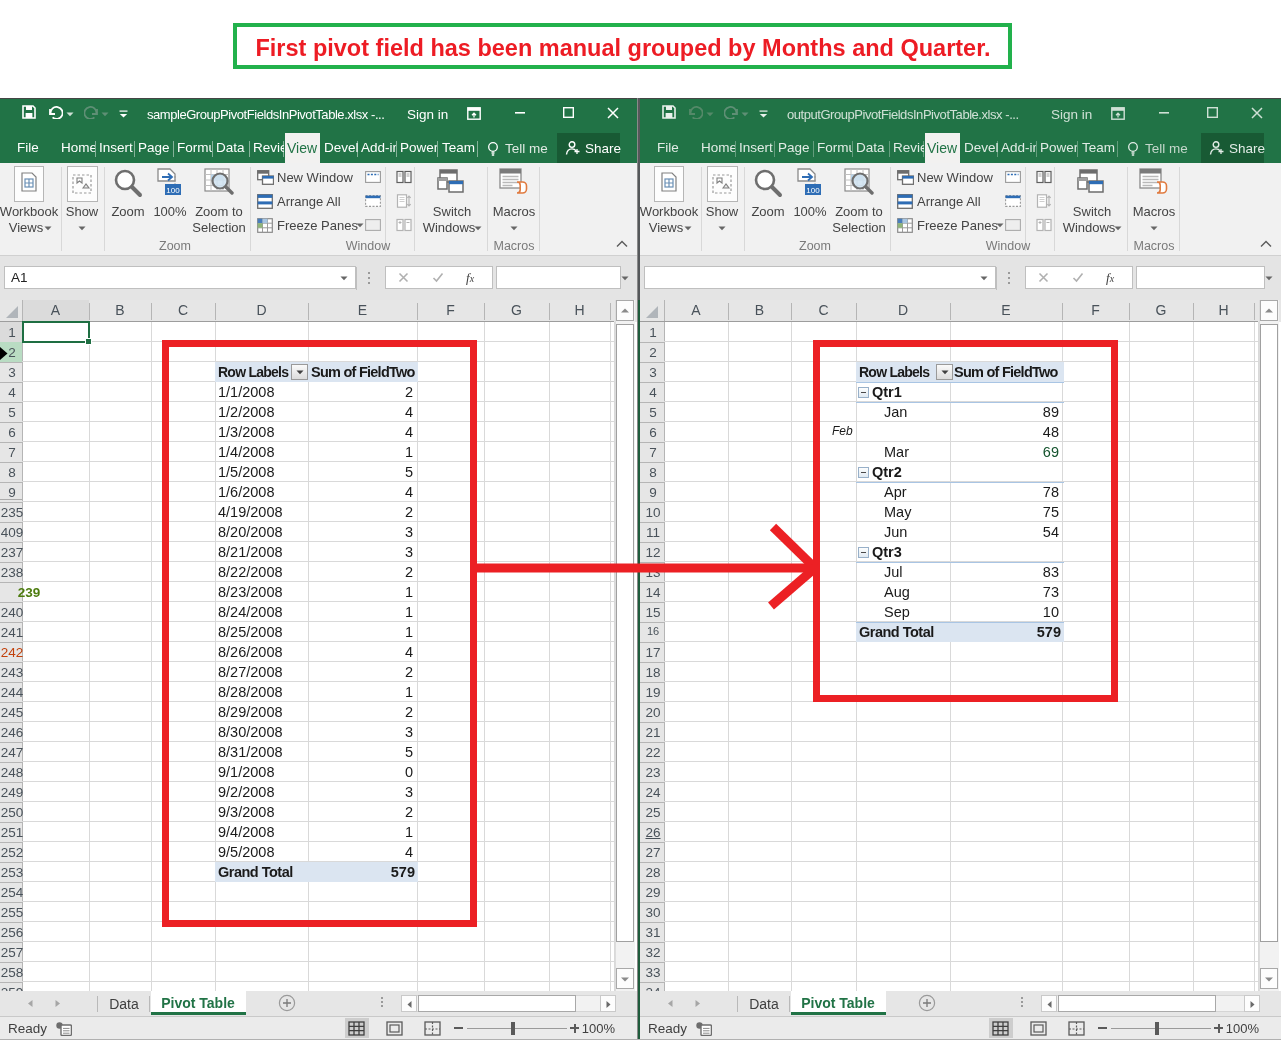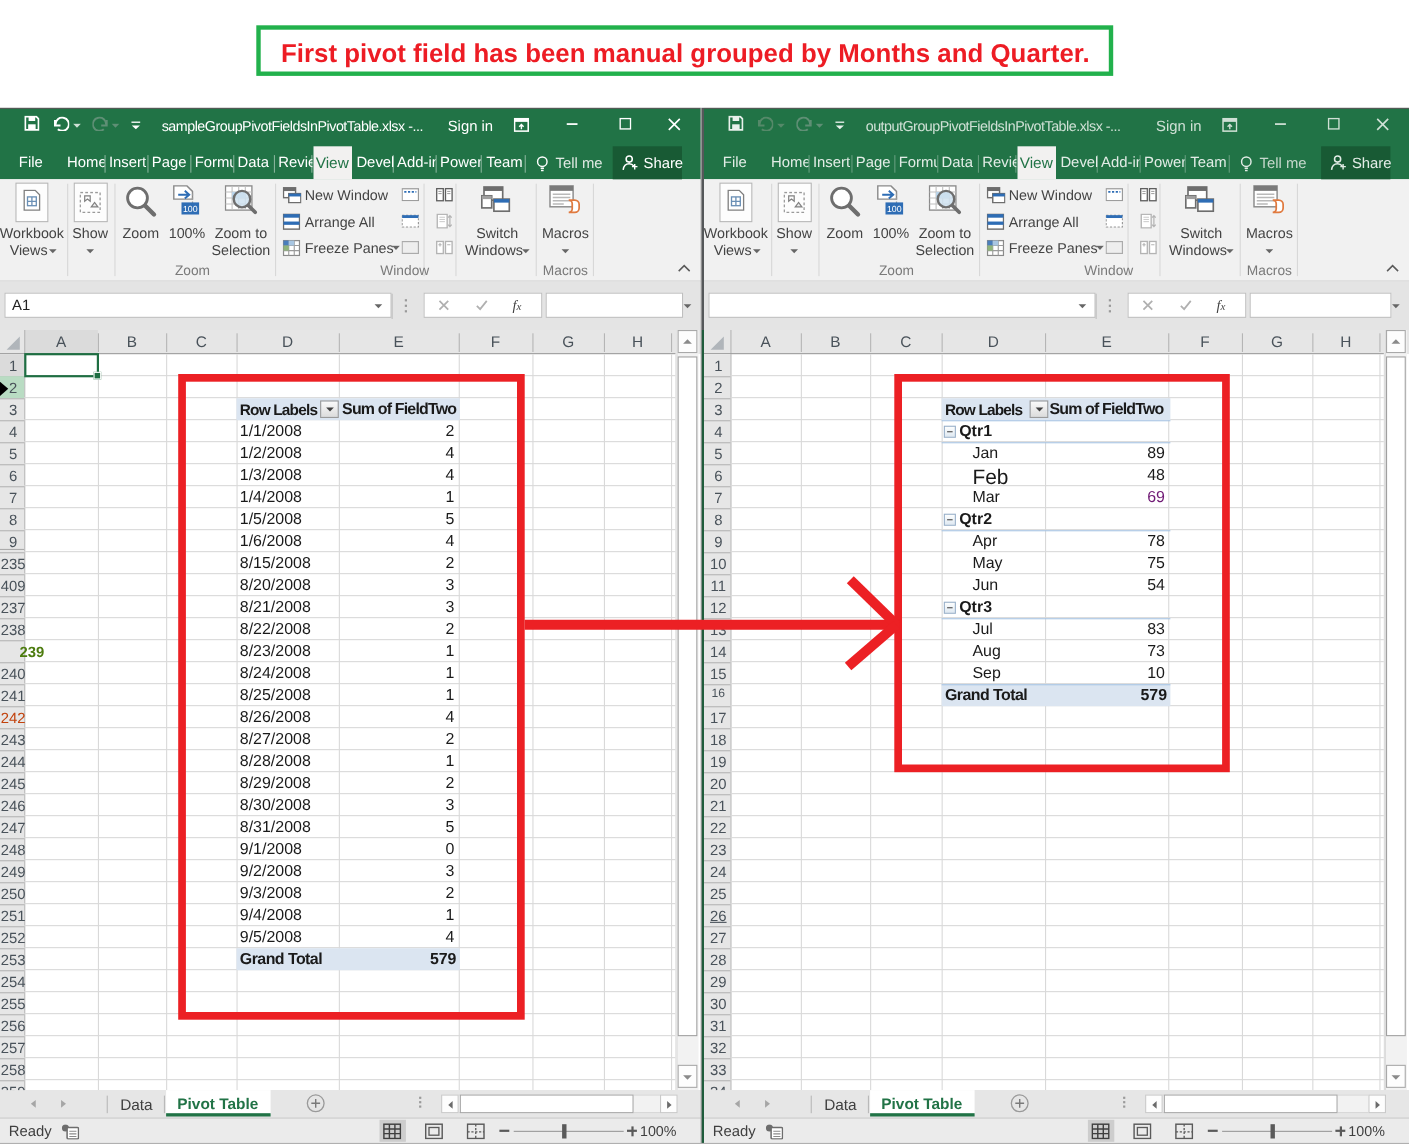--- a/index.html
+++ b/index.html
@@ -481,21 +481,21 @@
 <div style="position:absolute;left:218px;top:404px;font-size:14.5px;color:#1a1a1a;white-space:nowrap;">1/2/2008</div>
 <div style="position:absolute;left:413px;top:404px;transform:translateX(-100%);font-size:14.5px;color:#1a1a1a;white-space:nowrap;">4</div>
 <div style="position:absolute;left:218px;top:424px;font-size:14.5px;color:#1a1a1a;white-space:nowrap;">1/3/2008</div>
 <div style="position:absolute;left:413px;top:424px;transform:translateX(-100%);font-size:14.5px;color:#1a1a1a;white-space:nowrap;">4</div>
 <div style="position:absolute;left:218px;top:444px;font-size:14.5px;color:#1a1a1a;white-space:nowrap;">1/4/2008</div>
 <div style="position:absolute;left:413px;top:444px;transform:translateX(-100%);font-size:14.5px;color:#1a1a1a;white-space:nowrap;">1</div>
 <div style="position:absolute;left:218px;top:464px;font-size:14.5px;color:#1a1a1a;white-space:nowrap;">1/5/2008</div>
 <div style="position:absolute;left:413px;top:464px;transform:translateX(-100%);font-size:14.5px;color:#1a1a1a;white-space:nowrap;">5</div>
 <div style="position:absolute;left:218px;top:484px;font-size:14.5px;color:#1a1a1a;white-space:nowrap;">1/6/2008</div>
 <div style="position:absolute;left:413px;top:484px;transform:translateX(-100%);font-size:14.5px;color:#1a1a1a;white-space:nowrap;">4</div>
-<div style="position:absolute;left:218px;top:504px;font-size:14.5px;color:#1a1a1a;white-space:nowrap;">8/15/2008</div>
+<div style="position:absolute;left:218px;top:504px;font-size:14.5px;color:#1a1a1a;white-space:nowrap;">4/19/2008</div>
 <div style="position:absolute;left:413px;top:504px;transform:translateX(-100%);font-size:14.5px;color:#1a1a1a;white-space:nowrap;">2</div>
 <div style="position:absolute;left:218px;top:524px;font-size:14.5px;color:#1a1a1a;white-space:nowrap;">8/20/2008</div>
 <div style="position:absolute;left:413px;top:524px;transform:translateX(-100%);font-size:14.5px;color:#1a1a1a;white-space:nowrap;">3</div>
 <div style="position:absolute;left:218px;top:544px;font-size:14.5px;color:#1a1a1a;white-space:nowrap;">8/21/2008</div>
 <div style="position:absolute;left:413px;top:544px;transform:translateX(-100%);font-size:14.5px;color:#1a1a1a;white-space:nowrap;">3</div>
 <div style="position:absolute;left:218px;top:564px;font-size:14.5px;color:#1a1a1a;white-space:nowrap;">8/22/2008</div>
 <div style="position:absolute;left:413px;top:564px;transform:translateX(-100%);font-size:14.5px;color:#1a1a1a;white-space:nowrap;">2</div>
 <div style="position:absolute;left:218px;top:584px;font-size:14.5px;color:#1a1a1a;white-space:nowrap;">8/23/2008</div>
 <div style="position:absolute;left:413px;top:584px;transform:translateX(-100%);font-size:14.5px;color:#1a1a1a;white-space:nowrap;">1</div>
 <div style="position:absolute;left:218px;top:604px;font-size:14.5px;color:#1a1a1a;white-space:nowrap;">8/24/2008</div>
@@ -1075,24 +1075,24 @@
     <svg width="8" height="5" viewBox="0 0 8 5">
       <path d="M0.5 0.5 L4 4.2 L7.5 0.5 z" fill="#404040"></path>
     </svg>
   </div>
 <div style="position:absolute;left:954px;top:364px;font-size:14.5px;color:#1a1a1a;white-space:nowrap;font-weight:bold;letter-spacing:-0.75px;">Sum of FieldTwo</div>
 <div style="position:absolute;left:858px;top:387px;width:11px;height:11px;background:linear-gradient(#fdfefe,#dfe9f2);border:1px solid #98b0c9;"></div>
 <div style="position:absolute;left:860.5px;top:391.6px;width:5.5px;height:1.4px;background:#4a4a4a;"></div>
 <div style="position:absolute;left:872px;top:384px;font-size:14.5px;color:#1a1a1a;white-space:nowrap;font-weight:bold;">Qtr1</div>
 <div style="position:absolute;left:884px;top:404px;font-size:14.5px;color:#1a1a1a;white-space:nowrap;">Jan</div>
 <div style="position:absolute;left:1059px;top:404px;transform:translateX(-100%);font-size:14.5px;color:#1a1a1a;white-space:nowrap;">89</div>
-<div style="position:absolute;left:884px;top:424px;font-size:19px;color:#1a1a1a;white-space:nowrap;">Feb</div>
+<div style="position:absolute;left:832px;top:424px;font-size:12px;color:#1a1a1a;white-space:nowrap;font-style:italic;">Feb</div>
 <div style="position:absolute;left:1059px;top:424px;transform:translateX(-100%);font-size:14.5px;color:#1a1a1a;white-space:nowrap;">48</div>
 <div style="position:absolute;left:884px;top:444px;font-size:14.5px;color:#1a1a1a;white-space:nowrap;">Mar</div>
-<div style="position:absolute;left:1059px;top:444px;transform:translateX(-100%);font-size:14.5px;color:#701a75;white-space:nowrap;">69</div>
+<div style="position:absolute;left:1059px;top:444px;transform:translateX(-100%);font-size:14.5px;color:#14532d;white-space:nowrap;">69</div>
 <div style="position:absolute;left:858px;top:467px;width:11px;height:11px;background:linear-gradient(#fdfefe,#dfe9f2);border:1px solid #98b0c9;"></div>
 <div style="position:absolute;left:860.5px;top:471.6px;width:5.5px;height:1.4px;background:#4a4a4a;"></div>
 <div style="position:absolute;left:872px;top:464px;font-size:14.5px;color:#1a1a1a;white-space:nowrap;font-weight:bold;">Qtr2</div>
 <div style="position:absolute;left:884px;top:484px;font-size:14.5px;color:#1a1a1a;white-space:nowrap;">Apr</div>
 <div style="position:absolute;left:1059px;top:484px;transform:translateX(-100%);font-size:14.5px;color:#1a1a1a;white-space:nowrap;">78</div>
 <div style="position:absolute;left:884px;top:504px;font-size:14.5px;color:#1a1a1a;white-space:nowrap;">May</div>
 <div style="position:absolute;left:1059px;top:504px;transform:translateX(-100%);font-size:14.5px;color:#1a1a1a;white-space:nowrap;">75</div>
 <div style="position:absolute;left:884px;top:524px;font-size:14.5px;color:#1a1a1a;white-space:nowrap;">Jun</div>
 <div style="position:absolute;left:1059px;top:524px;transform:translateX(-100%);font-size:14.5px;color:#1a1a1a;white-space:nowrap;">54</div>
 <div style="position:absolute;left:858px;top:547px;width:11px;height:11px;background:linear-gradient(#fdfefe,#dfe9f2);border:1px solid #98b0c9;"></div>

